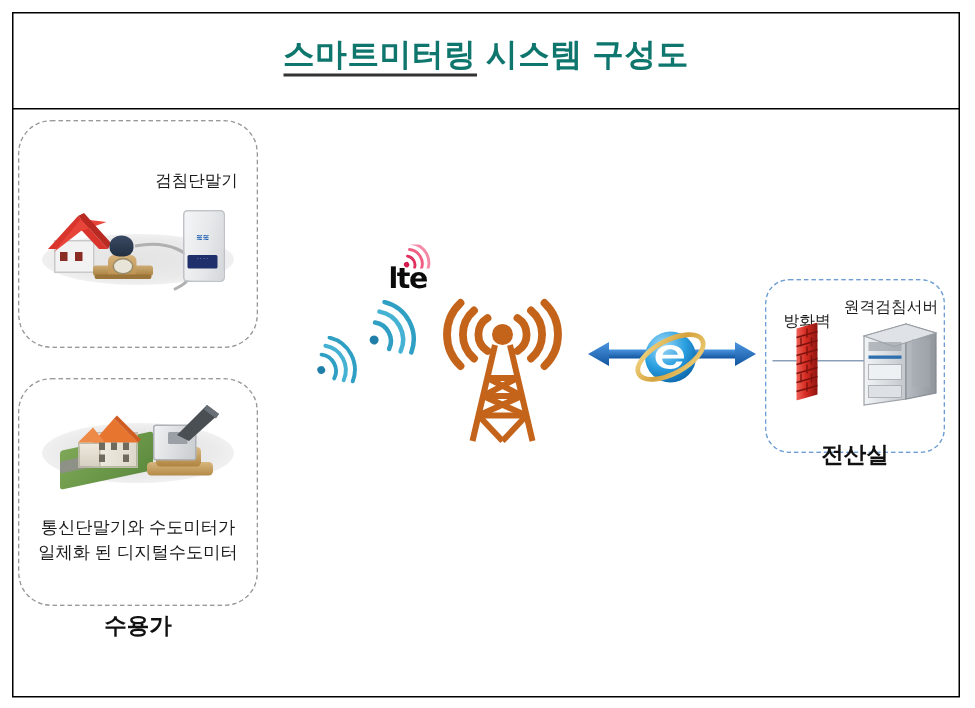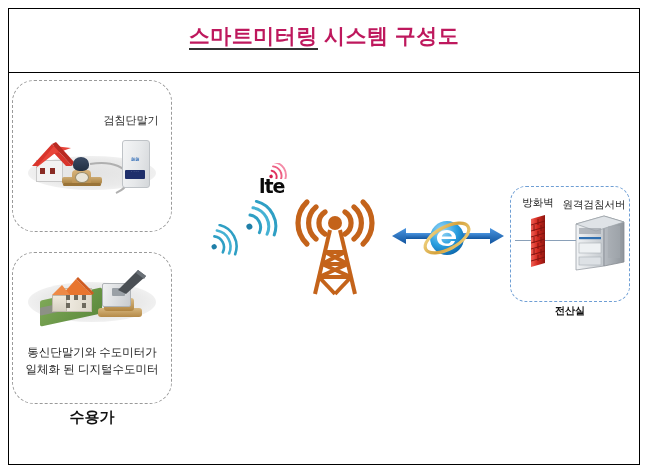--- a/index.html
+++ b/index.html
@@ -8,21 +8,21 @@
   #page{position:relative;width:650px;height:472px;overflow:hidden;background:#fff;}
 
   
   .frame{position:absolute;left:8px;top:8px;width:632px;height:457px;
          border:1.5px solid #000;box-sizing:border-box;}
   .title-sep{position:absolute;left:8px;top:72px;width:632px;height:0;
              border-top:1.5px solid #000;}
 
   
   .title{position:absolute;left:8px;top:22px;width:632px;text-align:center;
-         font-size:21px;font-weight:bold;color:#be185d;letter-spacing:0.5px;}
+         font-size:21px;font-weight:bold;color:#0f766e;letter-spacing:0.5px;}
   .title .u{border-bottom:2px solid #333;padding-bottom:1px;}
 
   
   .dashed{position:absolute;box-sizing:border-box;border:1.6px dashed #9a9a9a;
           border-radius:22px;background:transparent;}
   .dashed.blue{border-color:#6e9ed4;border-radius:16px;}
 
   .boxlabel{position:absolute;text-align:center;font-size:14px;font-weight:bold;color:#111;}
 
   .caption{position:absolute;text-align:center;font-size:11.5px;color:#1a1a1a;
@@ -262,21 +262,21 @@
     <circle cx="26" cy="25" r="17" fill="url(#ieb)"></circle>
     <path d="M26,17 C19,17 16,21 16,25 C16,30 20,33 26,33 C30,33 33,31 34,28
              L30,28 C29,30 28,30.5 26,30.5 C22.5,30.5 20.5,28.5 20.5,26 L35,26
              C35.5,20.5 31.5,17 26,17 Z M20.8,23.5 C21.4,21.3 23.2,19.8 26,19.8
              C28.6,19.8 30.4,21.3 30.9,23.5 Z" fill="#ffffff"></path>
     <ellipse cx="26" cy="25" rx="24" ry="11" fill="none" stroke="url(#ring)" stroke-width="3.2" transform="rotate(-28 26 25)"></ellipse>
   </svg>
 
   <div class="dashed blue" style="left:510px;top:186px;width:120px;height:116px;"></div>
 
-  <div class="smalllabel" style="left:508px;top:196px;width:60px;text-align:center;">방화벽</div>
+  <div class="smalllabel" style="left:508px;top:207px;width:60px;text-align:center;">방화벽</div>
   <div class="smalllabel" style="left:556px;top:198px;width:76px;">원격검침서버</div>
 
   <div class="link" style="left:515px;top:240px;width:70px;"></div>
 
   <svg class="fw" style="left:528px;top:215px;" width="20" height="52" viewBox="0 0 20 52">
     <defs>
       <linearGradient id="fwg" x1="0" y1="0" x2="1" y2="0">
         <stop offset="0%" stop-color="#f06257"></stop>
         <stop offset="45%" stop-color="#d42a20"></stop>
         <stop offset="100%" stop-color="#8e1610"></stop>
@@ -318,15 +318,15 @@
     <polygon points="4,12 32,4 32,54 4,58" fill="url(#sv1)" stroke="#9aa0a6" stroke-width="0.8"></polygon>
     <polygon points="32,4 52,10 52,50 32,54" fill="url(#sv2)" stroke="#868c92" stroke-width="0.8"></polygon>
     <polygon points="4,12 32,4 52,10 24,19" fill="#dfe3e7" stroke="#9aa0a6" stroke-width="0.7"></polygon>
     <rect x="7" y="16" width="22" height="6" fill="#9da3a9" opacity="0.7"></rect>
     <rect x="7" y="25" width="22" height="2.2" fill="#2f6fb0"></rect>
     <rect x="7" y="31" width="22" height="10" fill="#eef1f3" stroke="#a9aeb4" stroke-width="0.6"></rect>
     <rect x="7" y="45" width="22" height="8" fill="#dde1e5" stroke="#a9aeb4" stroke-width="0.6"></rect>
     <rect x="36" y="14" width="12" height="32" fill="#a4aab0" opacity="0.5"></rect>
   </svg>
 
-  <div class="boxlabel" style="left:510px;top:304px;width:120px;font-size:10px;">전산실</div>
+  <div class="boxlabel" style="left:510px;top:294px;width:120px;font-size:15px;">전산실</div>
 
 </div>
 
 </body></html>

